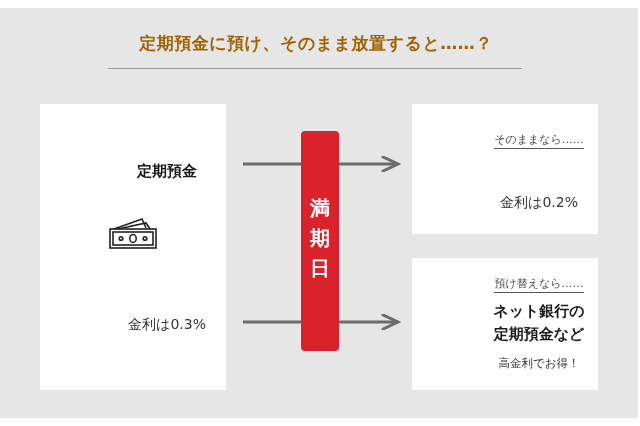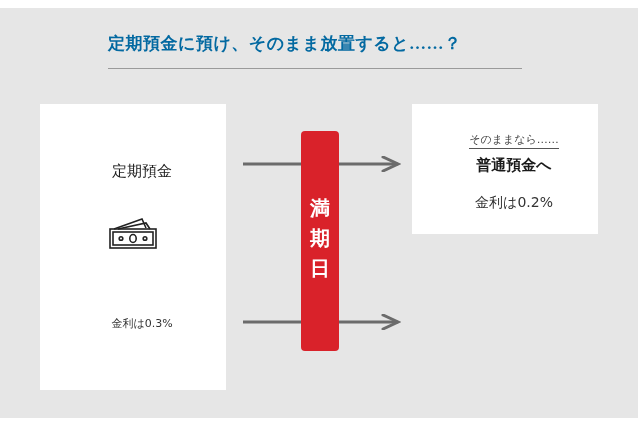--- a/index.html
+++ b/index.html
@@ -4,35 +4,35 @@
 <style>
   html, body { margin: 0; padding: 0; }
   body {
     width: 640px; height: 426px; background: #ffffff; position: relative; overflow: hidden;
     font-family: "DejaVu Sans", "Liberation Sans", sans-serif; color: #222;
   }
   .canvas {
     position: absolute; left: 0; top: 8px; width: 638px; height: 410px; background: #e6e6e6;
   }
   .title {
-    position: absolute; left: 108px; top: 24px; width: 416px; 
-    font-size: 17px; font-weight: bold; color: #0369a1; letter-spacing: 0.5px; font-family: Liberation Serif, serif;
+    position: absolute; left: 108px; top: 24px; width: 416px; text-align: center;
+    font-size: 17px; font-weight: bold; color: #a16207; letter-spacing: 0.5px;
   }
   .title-rule {
     position: absolute; left: 108px; top: 60px; width: 414px; height: 1px; background: #9a9a9a;
   }
   .card { position: absolute; background: #ffffff; }
   .left-card { left: 40px; top: 96px; width: 186px; height: 286px; }
   .tr-card { left: 412px; top: 96px; width: 186px; height: 130px; }
   .br-card { left: 412px; top: 250px; width: 186px; height: 132px; }
-  .center { position: absolute; left: 9px; width: 100%; text-align: center; }
-  .left-title { top: 58px; font-size: 15px; font-weight: normal; color: #1a1a1a; }
+  .center { position: absolute; left: 0; width: 100%; text-align: center; padding-left: 34px; }
+  .left-title { top: 58px; font-size: 15px; font-weight: bold; color: #1a1a1a; }
   .money-icon { position: absolute; left: 66px; top: 112px; width: 54px; height: 34px; }
   .left-line1 { top: 180px; font-size: 11.5px; color: #333; }
-  .left-line2 { top: 212px; font-size: 11px; color: #333; }
+  .left-line2 { top: 212px; font-size: 14px; color: #333; }
   .sub-label {
     display: inline-block; font-size: 11px; color: #444; border-bottom: 1px solid #555; padding-bottom: 1px;
   }
   .tr-sub { top: 24px; }
   .tr-head { top: 52px; font-size: 15px; font-weight: bold; color: #1a1a1a; }
   .tr-rate { top: 90px; font-size: 14px; color: #333; }
   .br-sub { top: 14px; }
   .br-head { top: 42px; font-size: 15px; font-weight: bold; color: #1a1a1a; line-height: 23px; }
   .br-note { top: 98px; font-size: 11.5px; color: #333; }
   .arrow { position: absolute; left: 243px; width: 158px; height: 16px; }
@@ -90,18 +90,27 @@
       <span>満</span>
       <span>期</span>
       <span>日</span>
     </div>
   </div>
 
   <div class="card tr-card">
     <div class="center tr-sub">
       <span class="sub-label">そのままなら……</span>
     </div>
-    <div class="center tr-head">普通預金へ</div>
     <div class="center tr-rate">金利は0.2%</div>
   </div>
 
+  <div class="card br-card">
+    <div class="center br-sub">
+      <span class="sub-label">預け替えなら……</span>
+    </div>
+    <div class="center br-head">
+      <div>ネット銀行の</div>
+      <div>定期預金など</div>
+    </div>
+    <div class="center br-note">高金利でお得！</div>
+  </div>
 
 </div>
 
 </body></html>

